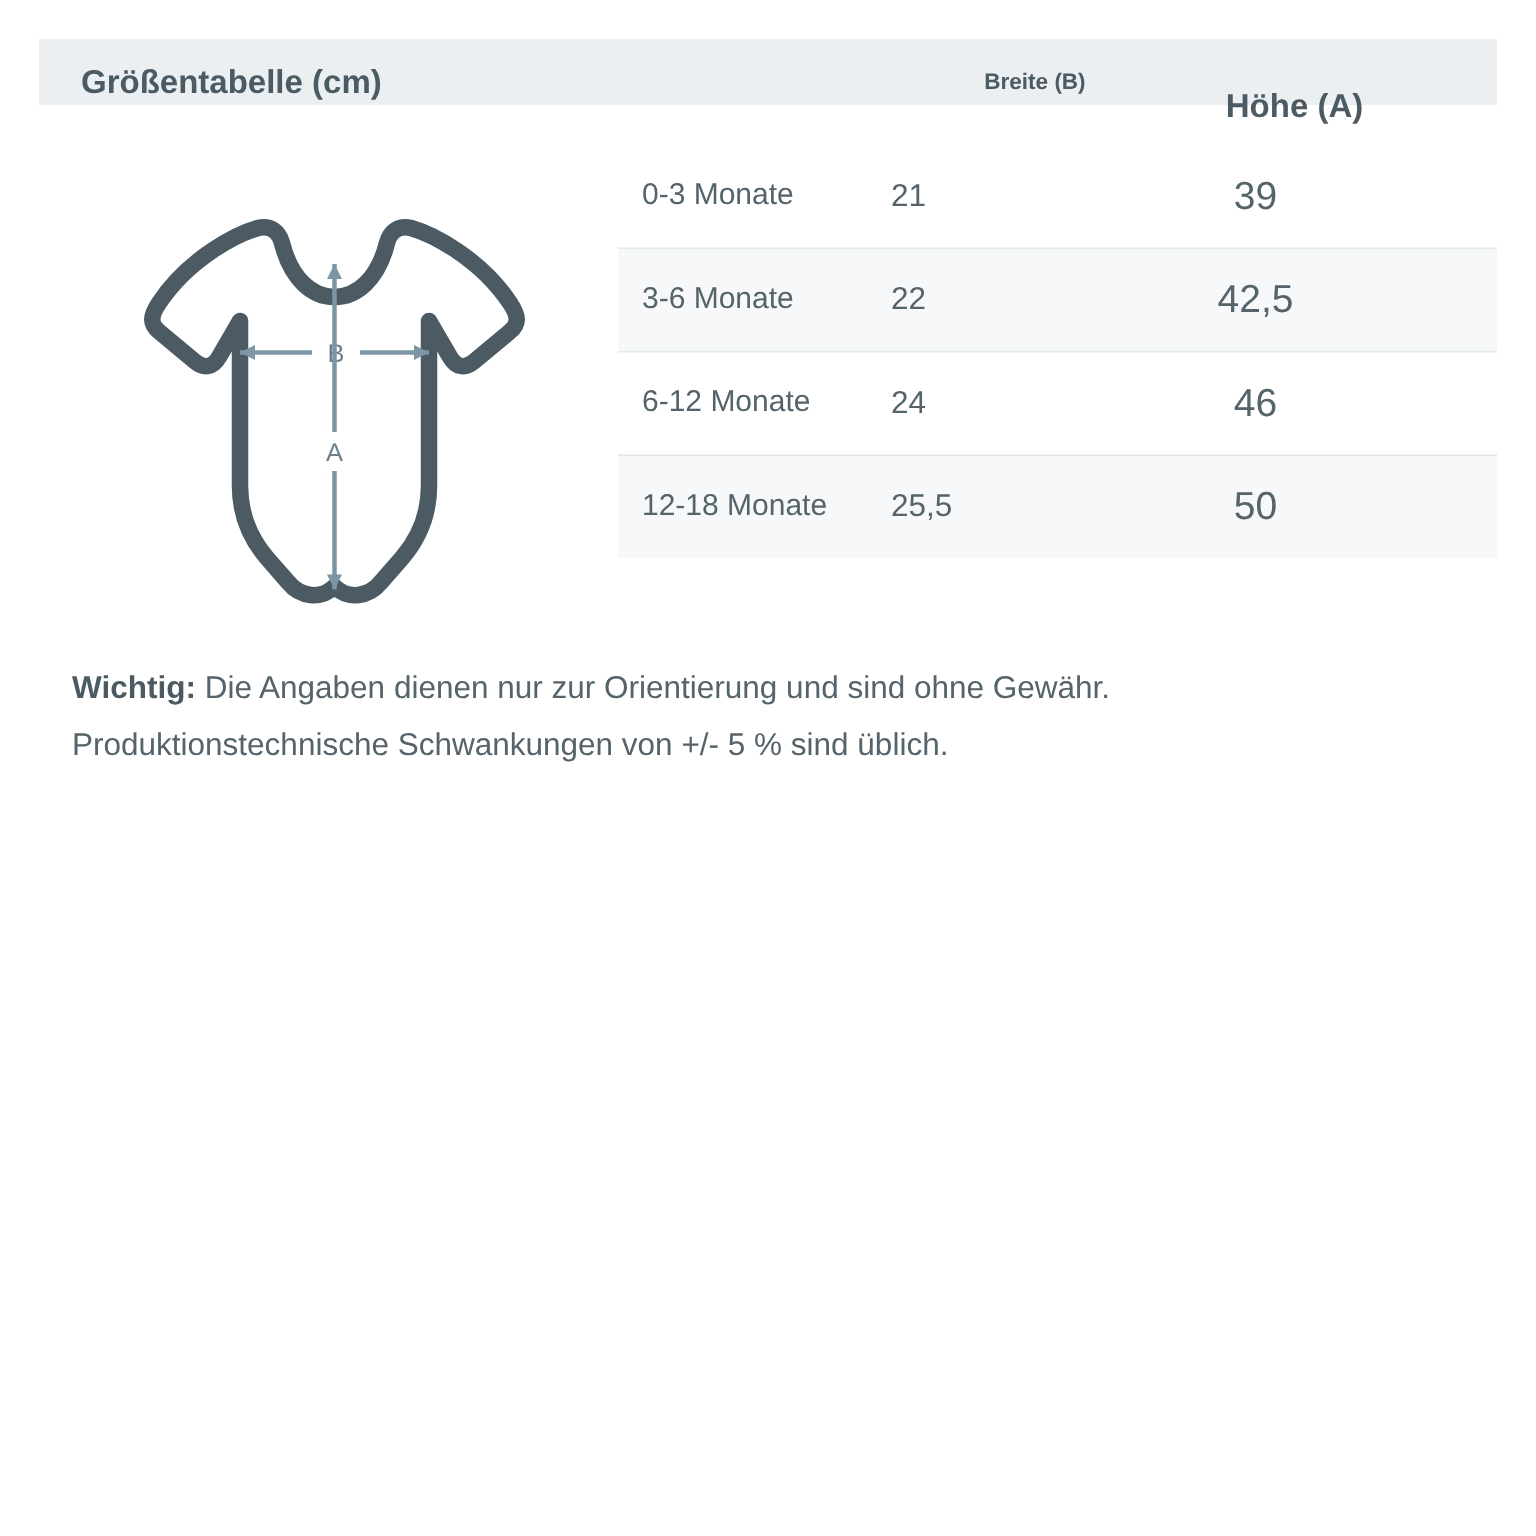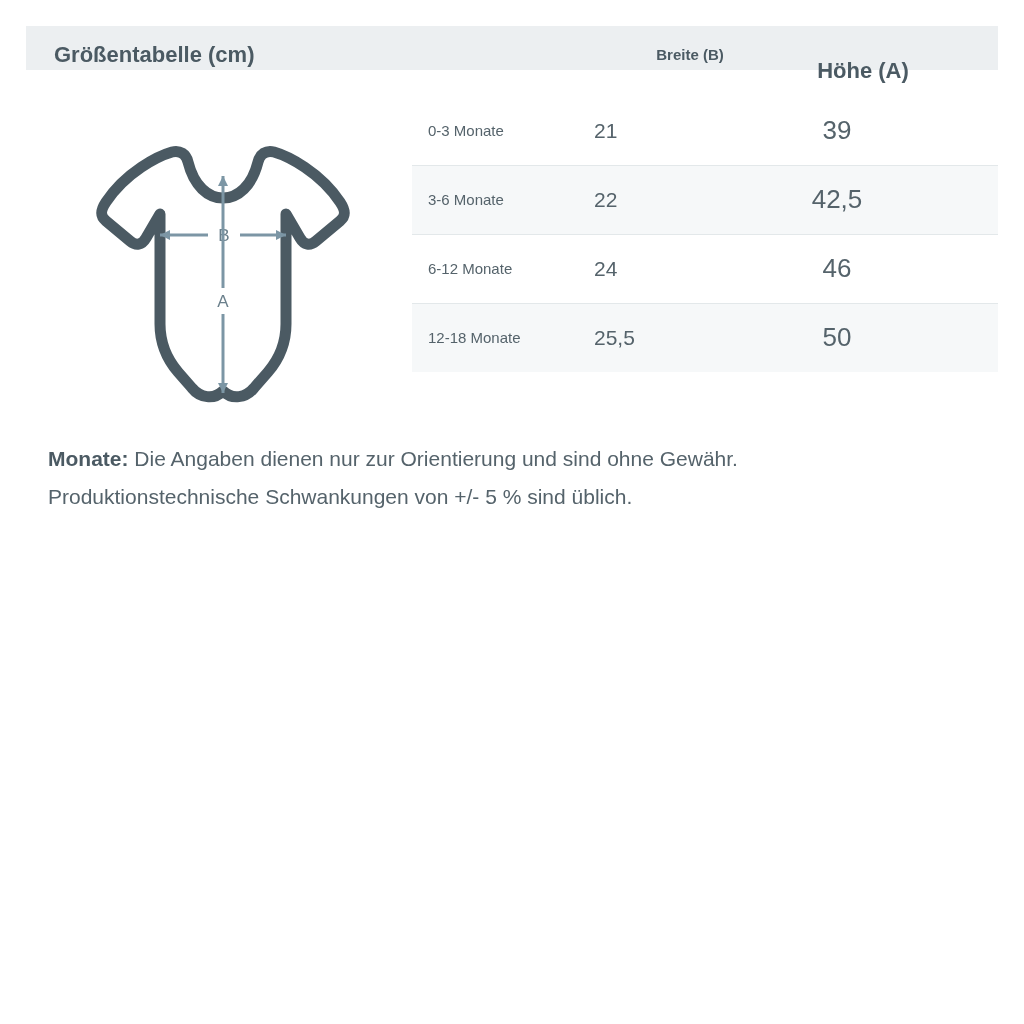--- a/index.html
+++ b/index.html
@@ -92,21 +92,21 @@
     position: absolute;
     left: 0;
     top: 0;
     width: 100%;
     height: 1px;
     background: #e3e8ea;
   }
   .cell-size {
     position: absolute;
     left: 16px;
-    font-size: 15px;
+    font-size: 20px;
     color: #55636b;
     white-space: nowrap;
   }
   .cell-b {
     position: absolute;
     left: 182px;
     width: 140px;
     text-align: left;
     font-size: 21px;
     color: #55636b;
@@ -217,18 +217,18 @@
       <div class="cell-a">46</div>
     </div>
     <div class="row alt">
       <div class="cell-size">12-18 Monate</div>
       <div class="cell-b">25,5</div>
       <div class="cell-a">50</div>
     </div>
   </div>
 
   <div class="note">
-    <b>Monate:</b>
+    <b>Wichtig:</b>
     <span>Die Angaben dienen nur zur Orientierung und sind ohne Gewähr.</span><br>
     <span>Produktionstechnische Schwankungen von +/- 5 % sind üblich.</span>
   </div>
 
 </div>
 
 </body></html>

